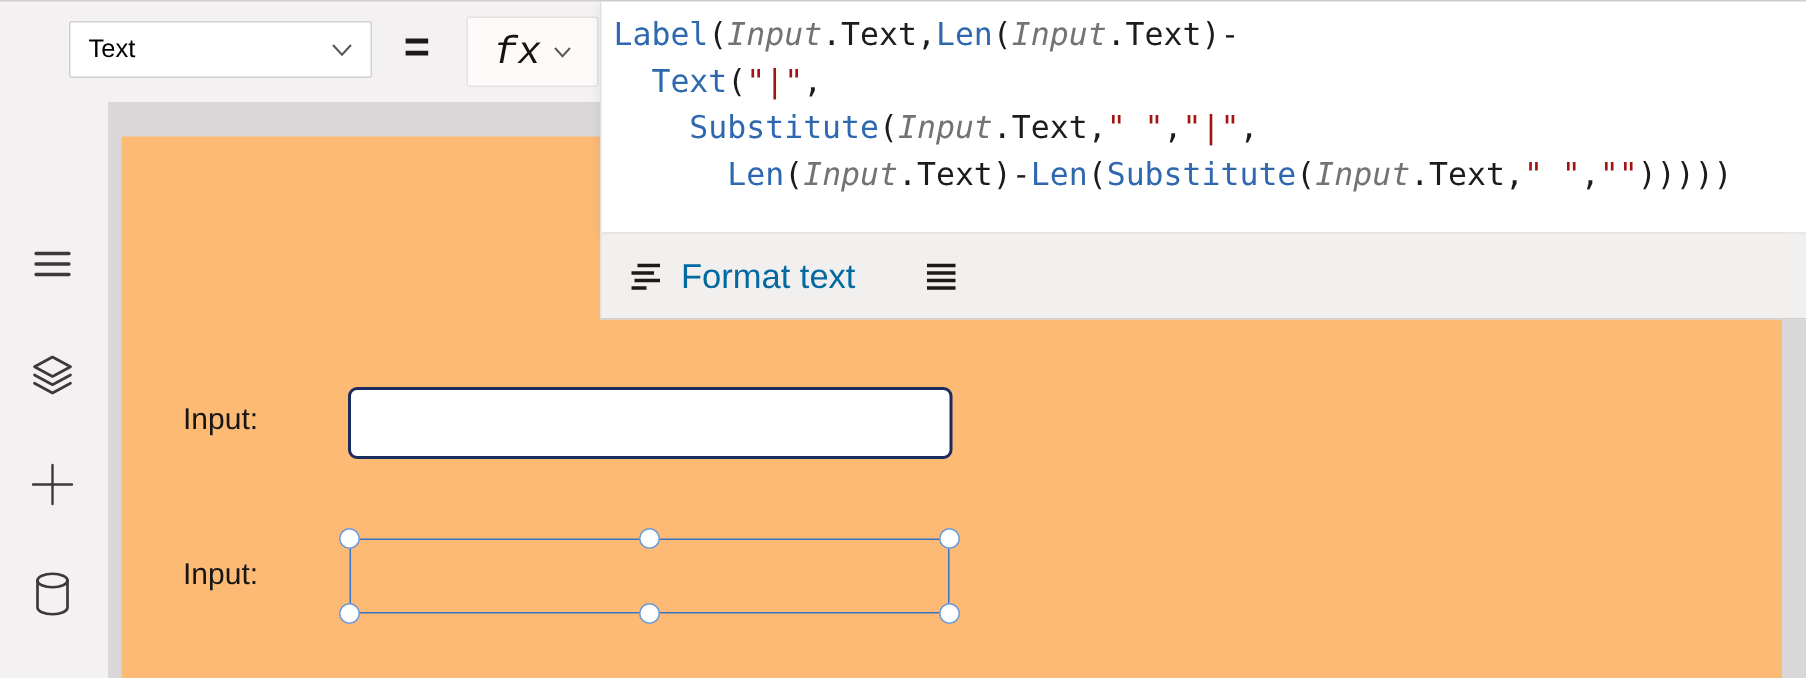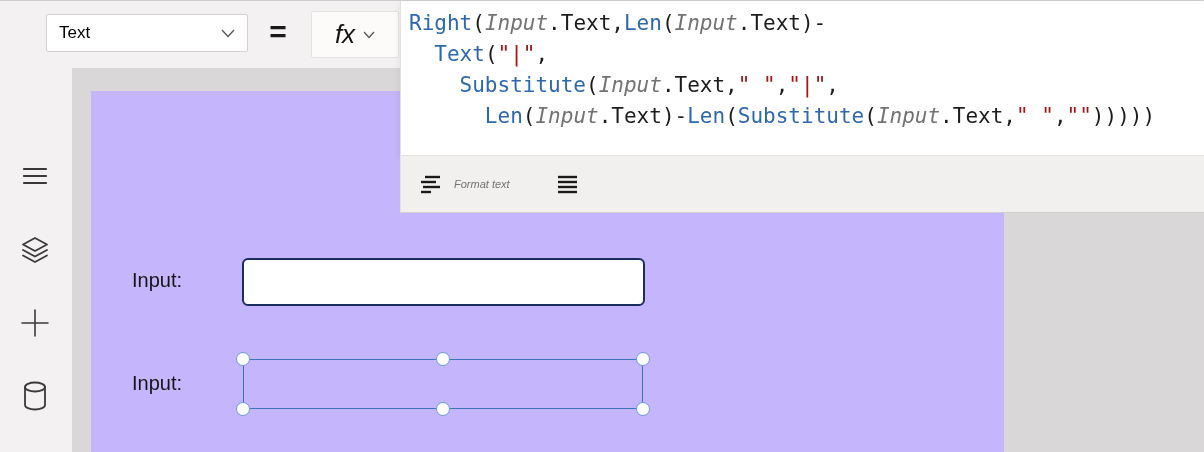--- a/index.html
+++ b/index.html
@@ -2,21 +2,21 @@
 <html><head>
 <meta charset="utf-8">
 <style>
   * { margin:0; padding:0; box-sizing:border-box; }
   html,body { width:1204px; height:452px; overflow:hidden; }
   body { font-family:"Liberation Sans", sans-serif; background:#d9d7d8; position:relative; }
 
   .app { position:absolute; inset:0; border-top:1px solid #cfcdcd; }
 
   
-  .canvas { position:absolute; left:91px; top:90px; width:913px; height:362px; background:#c4b5fd; }
+  .canvas { position:absolute; left:81px; top:90px; width:1107px; height:362px; background:#fdba74; }
   .cap { position:absolute; font-size:20px; color:#161616; }
   .cap-input { left:41px; top:178px; }
   .cap-label { left:41px; top:281px; }
   .tb-input { position:absolute; left:151px; top:167px; width:403px; height:48px;
               border:2.5px solid #1b2c5f; border-radius:6px; background:#fff; outline:none;
               font-size:18px; padding:0 10px; font-family:"Liberation Sans",sans-serif; }
   .selection { position:absolute; left:152px; top:268px; width:400px; height:50px;
                border:1.5px solid #3c74c4; }
   .handle { position:absolute; width:14px; height:14px; border-radius:50%;
             background:#ffffff; border:1.5px solid #6b9ad6; }
@@ -34,40 +34,40 @@
   .topbar { position:absolute; left:0; top:0; width:400px; height:67px; background:#f3f1f1; }
   .dropdown { position:absolute; left:46px; top:13px; width:202px; height:38px; background:#fff;
               border:1px solid #d3d1cf; border-radius:2px; display:flex; align-items:center;
               padding:0 12px; cursor:pointer; }
   .dropdown .dd-val { flex:1; font-size:17px; color:#000000; }
   .equals { position:absolute; left:256px; top:14px; width:44px; text-align:center;
             font-size:30px; font-weight:600; color:#1b1a19; }
   .fx-btn { position:absolute; left:311px; top:10px; width:88px; height:47px; background:#fcfbfa;
             border:1px solid #e5e3e1; border-radius:2px; display:flex; align-items:center;
             justify-content:center; gap:8px; cursor:pointer; }
-  .fx-glyph { font-family:Liberation Sans, sans-serif; font-style:italic; font-size:26px; color:#151413; }
+  .fx-glyph { font-family:Liberation Mono, monospace; font-style:italic; font-size:26px; color:#151413; }
 
   
   .formula-panel { position:absolute; left:400px; top:0; width:804px; height:154px; background:#fff;
                    border-left:1px solid #e3e1df; box-shadow:0 3px 8px rgba(0,0,0,.08); cursor:text; }
   .formula-code { padding:7px 0 0 8px; font-family:"DejaVu Sans Mono","Liberation Mono",monospace;
                   font-size:21px; line-height:31px; }
   .code-line { white-space:pre; }
   .tok-fn   { color:#2e68ae; }
   .tok-ctrl { color:#737373; font-style:italic; }
   .tok-str  { color:#a31515; }
   .tok-p    { color:#1d1c1b; }
 
   
   .formula-toolbar { position:absolute; left:400px; top:154px; width:804px; height:58px;
                      background:#f2f0ef; border-top:1px solid #e7e5e3; border-bottom:1px solid #d2d0ce;
                      border-left:1px solid #e3e1df; display:flex; align-items:center; padding-left:18px; }
   .ftb-btn { display:flex; align-items:center; gap:12px; background:transparent; border:none;
-             font-size:11px; color:#737373; font-family:"Liberation Sans",sans-serif;
-             cursor:pointer; margin-right:46px;font-style:italic; }
+             font-size:23px; color:#0369a1; font-family:"Liberation Sans",sans-serif;
+             cursor:pointer; margin-right:46px; }
   .ftb-btn svg { stroke:#1b1a19; stroke-width:2.4; stroke-linecap:butt; fill:none; }
 </style>
 </head>
 <body>
 
 <div class="app">
 
   <div class="canvas">
     <div class="cap cap-input">Input:</div>
     <input class="tb-input" type="text" value="" style="">
@@ -122,21 +122,21 @@
     <button class="fx-btn">
       <span class="fx-glyph">fx</span>
       <svg width="12" height="8" viewBox="0 0 12 8">
         <path d="M1 1 L6 6.5 L11 1" fill="none" stroke="#5a5856" stroke-width="1.3"></path>
       </svg>
     </button>
   </div>
 
   <div class="formula-panel">
     <div class="formula-code">
-        <div class="code-line"><span class="tok-fn">Right</span><span class="tok-p">(</span><span class="tok-ctrl">Input</span><span class="tok-p">.Text,</span><span class="tok-fn">Len</span><span class="tok-p">(</span><span class="tok-ctrl">Input</span><span class="tok-p">.Text)-</span></div>
+        <div class="code-line"><span class="tok-fn">Label</span><span class="tok-p">(</span><span class="tok-ctrl">Input</span><span class="tok-p">.Text,</span><span class="tok-fn">Len</span><span class="tok-p">(</span><span class="tok-ctrl">Input</span><span class="tok-p">.Text)-</span></div>
         <div class="code-line"><span class="tok-p">  </span><span class="tok-fn">Text</span><span class="tok-p">(</span><span class="tok-str">"|"</span><span class="tok-p">,</span></div>
         <div class="code-line"><span class="tok-p">    </span><span class="tok-fn">Substitute</span><span class="tok-p">(</span><span class="tok-ctrl">Input</span><span class="tok-p">.Text,</span><span class="tok-str">" "</span><span class="tok-p">,</span><span class="tok-str">"|"</span><span class="tok-p">,</span></div>
         <div class="code-line"><span class="tok-p">      </span><span class="tok-fn">Len</span><span class="tok-p">(</span><span class="tok-ctrl">Input</span><span class="tok-p">.Text)-</span><span class="tok-fn">Len</span><span class="tok-p">(</span><span class="tok-fn">Substitute</span><span class="tok-p">(</span><span class="tok-ctrl">Input</span><span class="tok-p">.Text,</span><span class="tok-str">" "</span><span class="tok-p">,</span><span class="tok-str">""</span><span class="tok-p">)))))</span></div>
       </div>
   </div>
 
   <div class="formula-toolbar">
     <button class="ftb-btn">
       <svg width="23" height="22" viewBox="0 0 23 22">
         <path d="M6 4 H21"></path>

